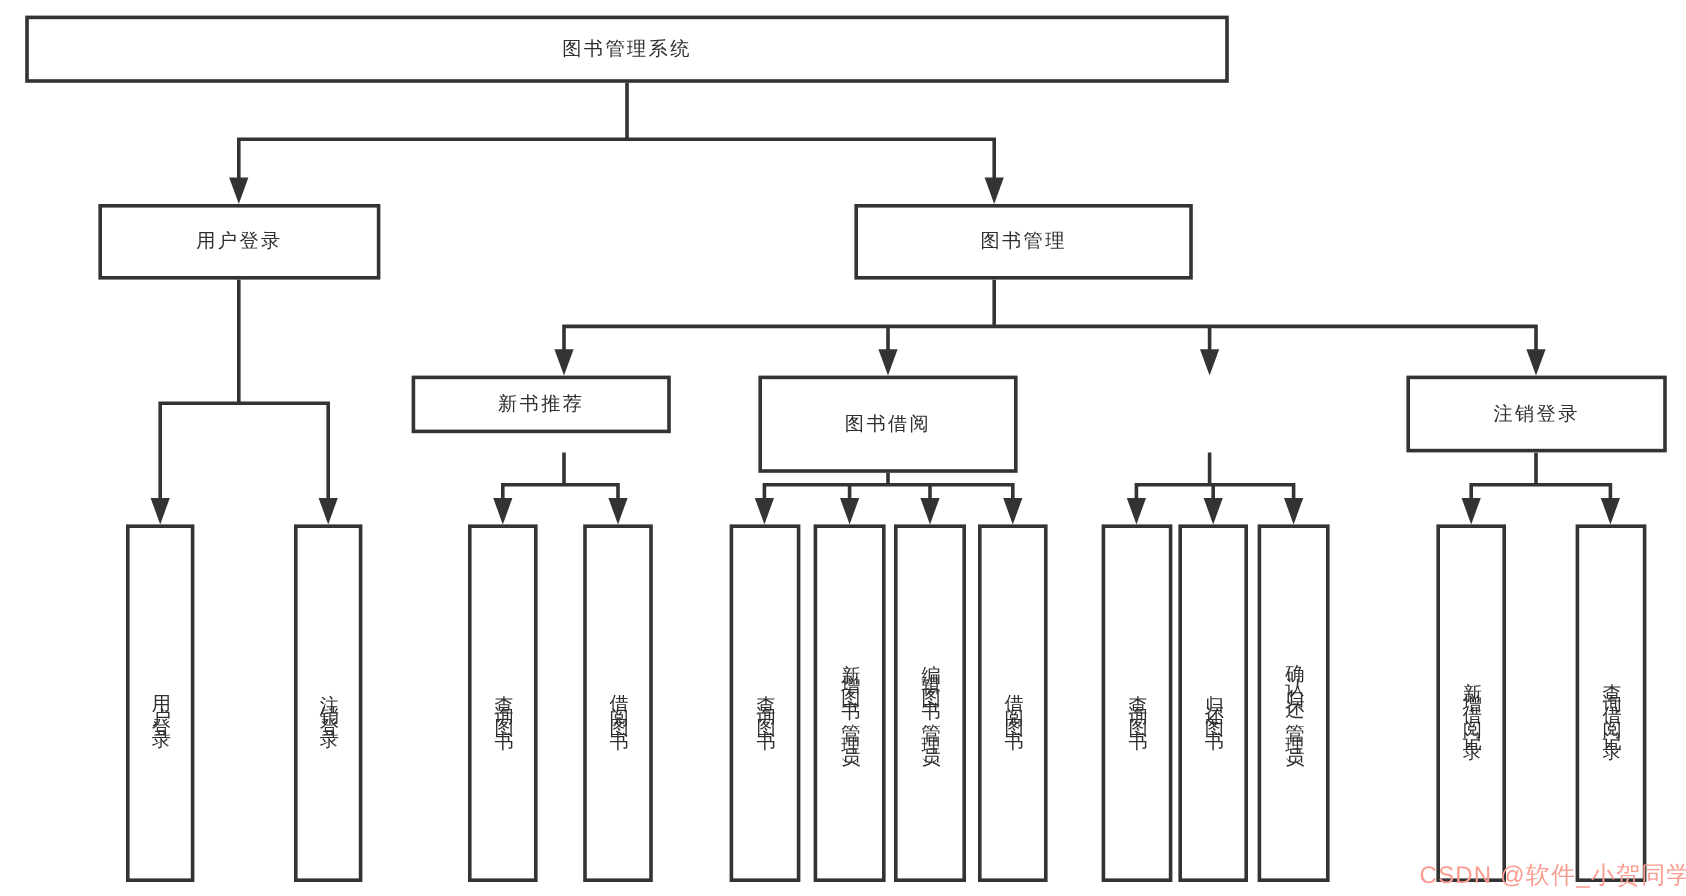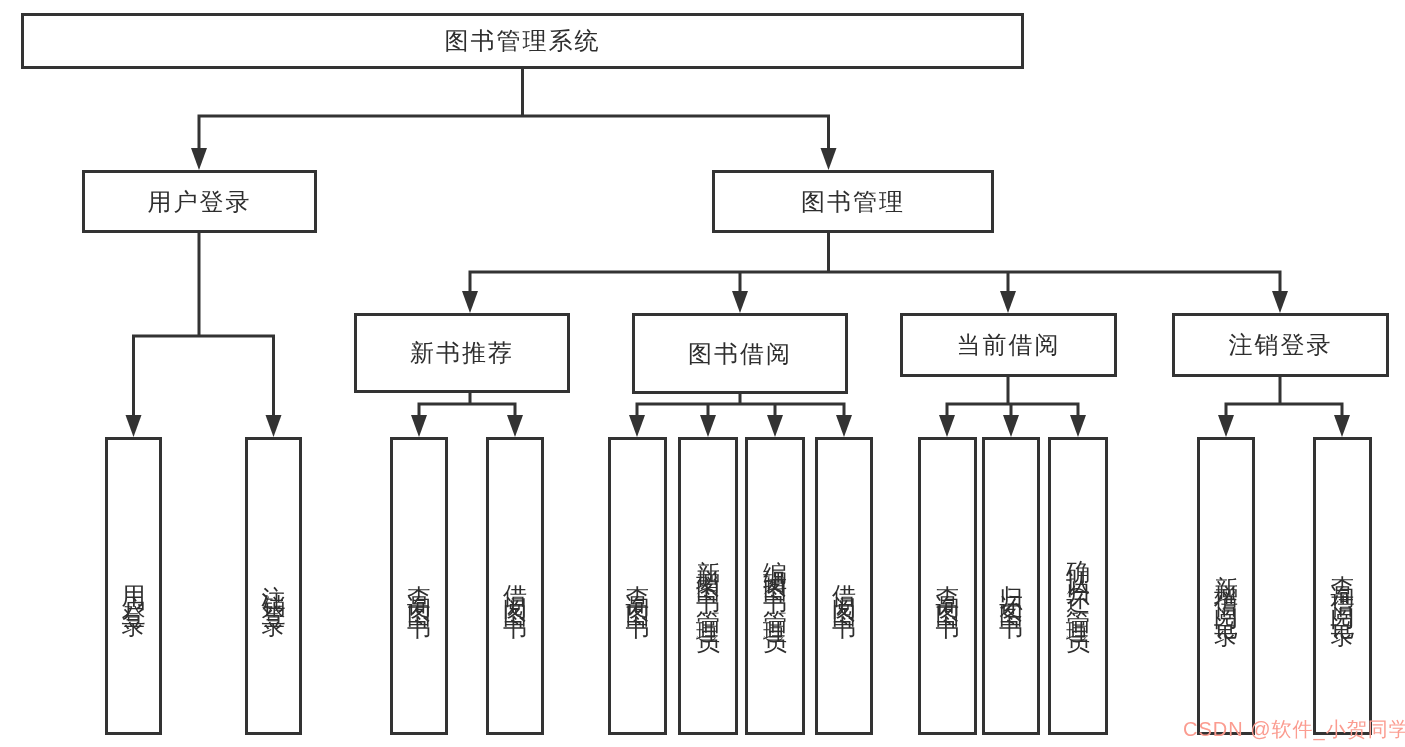--- a/index.html
+++ b/index.html
@@ -24,21 +24,21 @@
     height: 747px;
   }
   .box {
     position: absolute;
     box-sizing: border-box;
     border: 3px solid #333333;
     background: #ffffff;
     display: flex;
     align-items: center;
     justify-content: center;
-    font-size: 24px;
+    font-size: 16px;
     letter-spacing: 2px;
     color: #2e2e2e;
   }
   .box.leaf {
     writing-mode: vertical-rl;
     text-orientation: mixed;
     letter-spacing: 10px;
     line-height: 1;
     text-align: center;
   }
@@ -94,28 +94,25 @@
     <span>图书管理系统</span>
   </div>
 
   <div class="box" style="left:82px;top:170px;width:235px;height:63px">
     <span>用户登录</span>
   </div>
   <div class="box" style="left:712px;top:170px;width:282px;height:63px">
     <span>图书管理</span>
   </div>
 
-  <div class="box" style="left:354px;top:313px;width:216px;height:80px">
+  <div class="box" style="left:343px;top:313px;width:216px;height:48px">
     <span>新书推荐</span>
   </div>
   <div class="box" style="left:632px;top:313px;width:216px;height:81px">
     <span>图书借阅</span>
-  </div>
-  <div class="box" style="left:900px;top:313px;width:217px;height:64px">
-    <span>当前借阅</span>
   </div>
   <div class="box" style="left:1172px;top:313px;width:217px;height:64px">
     <span>注销登录</span>
   </div>
 
   <div class="box leaf" style="left:105px;top:437px;width:57px;height:298px">
     <span>用户登录</span>
   </div>
   <div class="box leaf" style="left:245px;top:437px;width:57px;height:298px">
     <span>注销登录</span>

